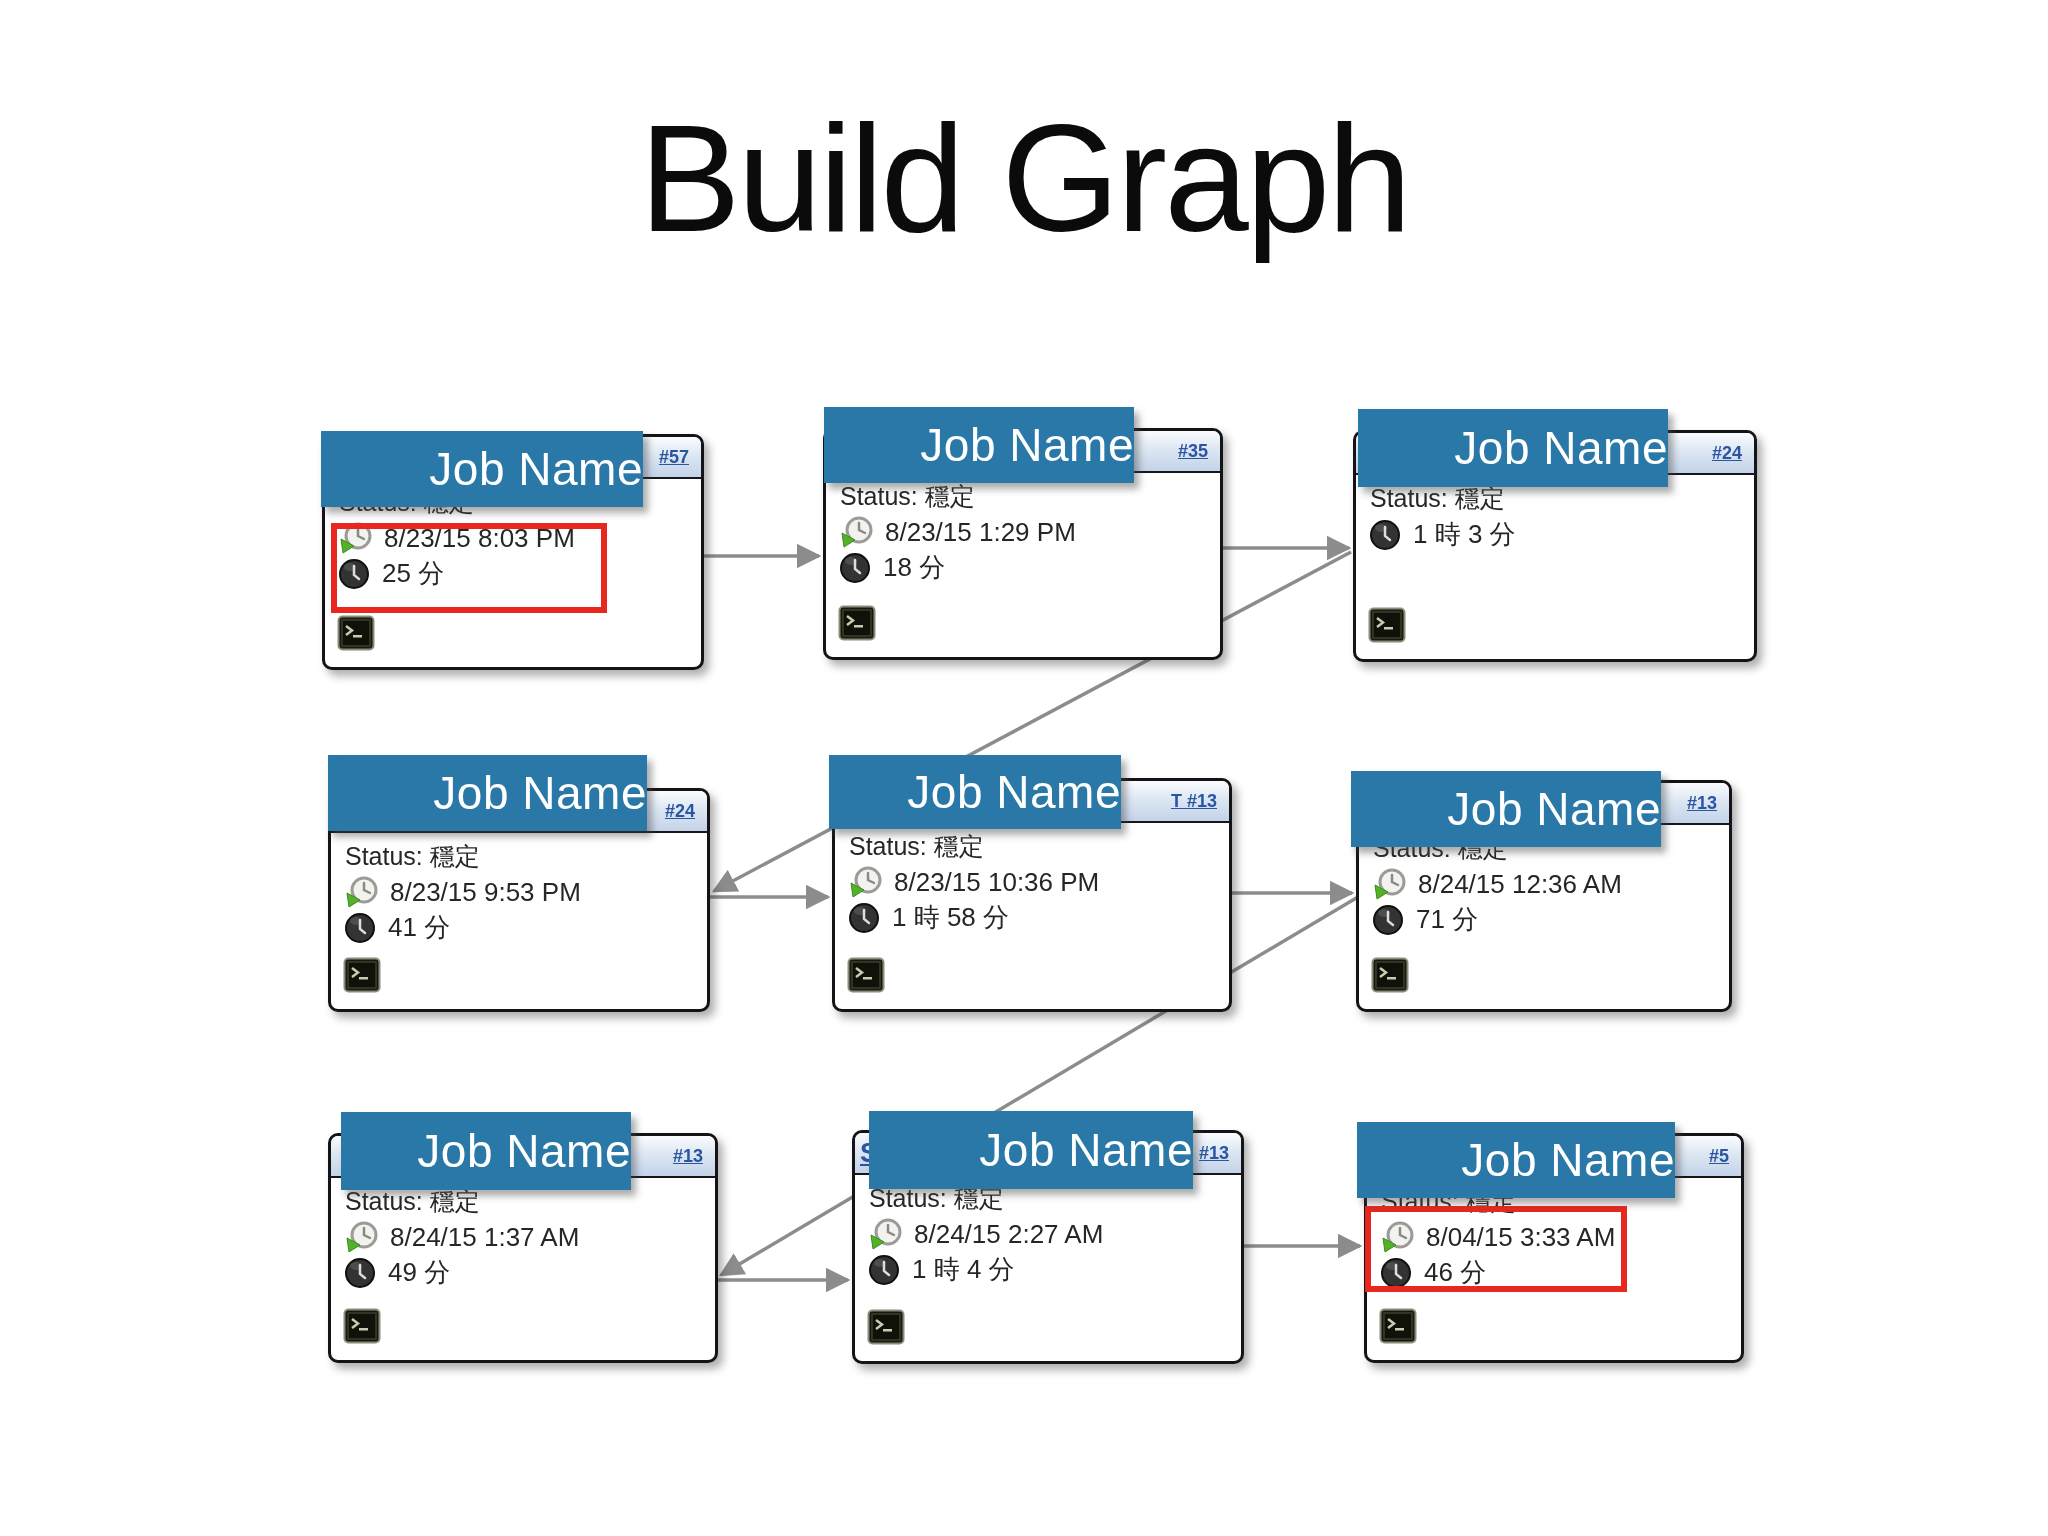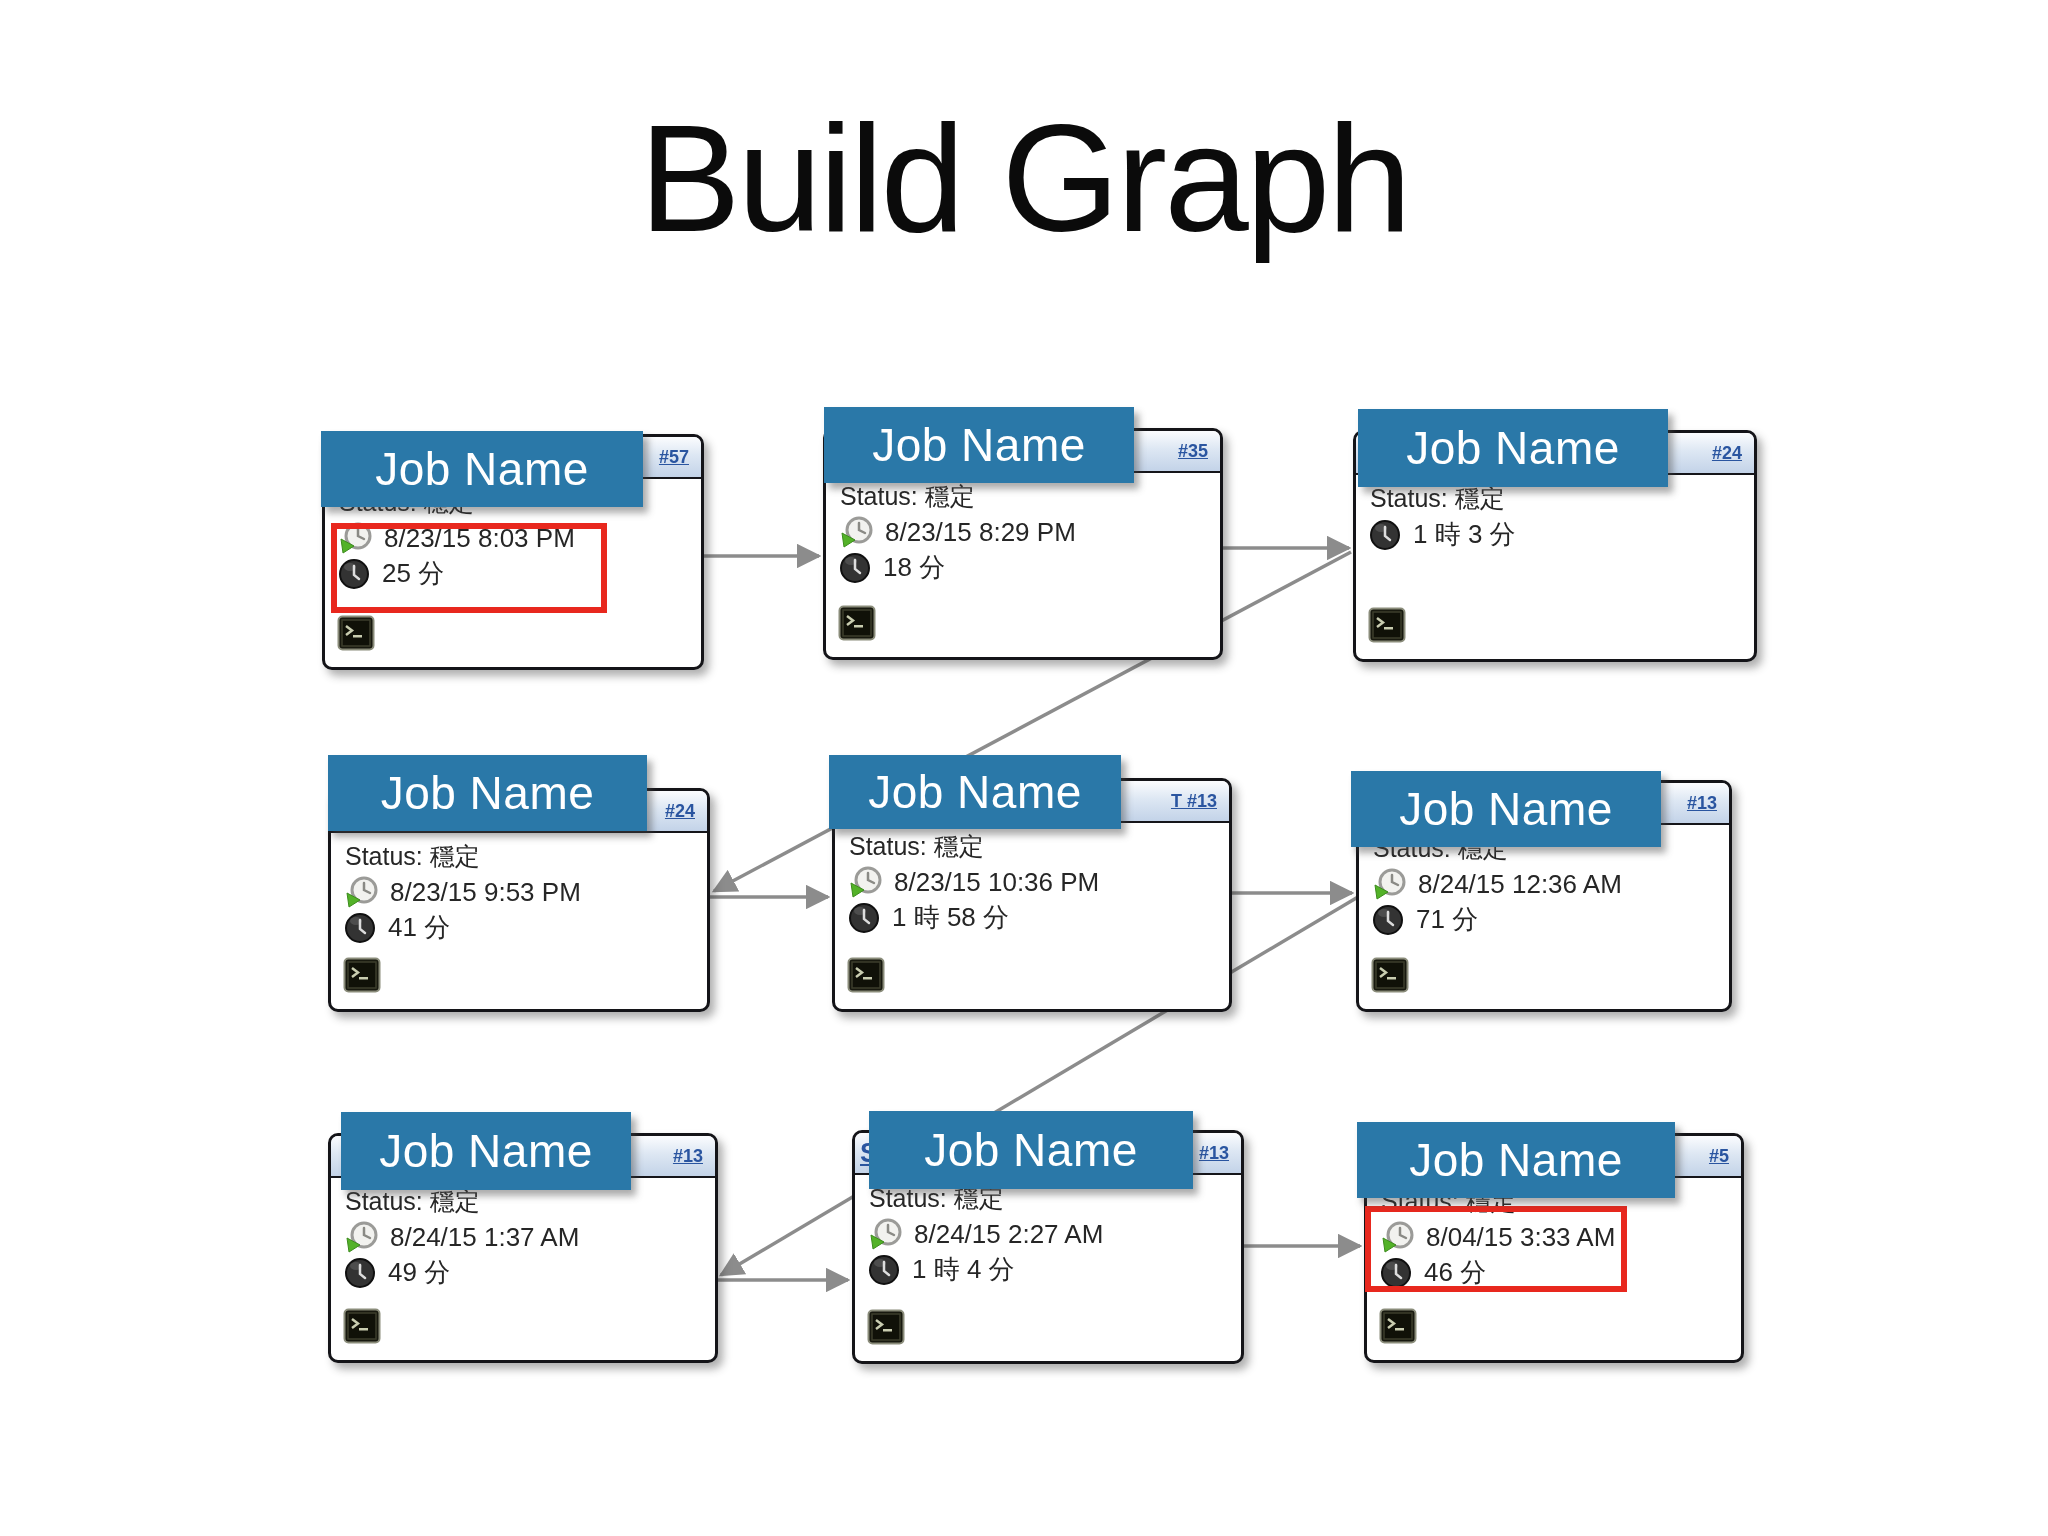--- a/index.html
+++ b/index.html
@@ -48,21 +48,21 @@
   .status{font-size:25px;color:#262626;margin:2px 0 2px 2px;}
   .line{display:flex;align-items:center;gap:11px;margin:1px 0;}
   .line .txt{font-size:26px;color:#262626;}
   .ic{display:inline-flex;flex:0 0 auto;}
   .console{position:absolute;left:12px;bottom:14px;cursor:pointer;display:inline-flex;}
 
   .overlay{
     position:absolute;z-index:6;
     background:var(--overlay-blue);
     box-shadow:5px 6px 7px rgba(70,70,70,.45);
-    display:flex;align-items:center;justify-content:center;
+    display:flex;align-items:center;justify-content:flex-end;
     color:#fff;font-size:46px;letter-spacing:0.5px;
   }
   .hl{
     position:absolute;z-index:5;
     border:6px solid var(--hl-red);
     background:transparent;pointer-events:none;
   }
 
   
   .c1{left:322px;top:434px;width:382px;height:236px}
@@ -158,21 +158,21 @@
     <div class="body">
       <div class="status">Status: 穩定</div>
       <div class="line">
         <span class="ic">
           <svg width="36" height="34" viewBox="0 0 36 34">
             <circle cx="21" cy="15" r="12" fill="#f2f2ef" stroke="#9b9b98" stroke-width="3"></circle>
             <path d="M21 8 L21 15 L27 18" stroke="#8a8a85" stroke-width="2.5" fill="none" stroke-linecap="round"></path>
             <path d="M4 18 L17 25 L6 32 Z" fill="#53b228" stroke="#3c8c1d" stroke-width="1"></path>
           </svg>
         </span>
-        <span class="txt">8/23/15 8:29 PM</span>
+        <span class="txt">8/23/15 1:29 PM</span>
       </div>
       <div class="line">
         <span class="ic">
           <svg width="34" height="34" viewBox="0 0 34 34">
             <circle cx="17" cy="17" r="14" fill="#333333" stroke="#101010" stroke-width="2"></circle>
             <ellipse cx="13" cy="10" rx="6" ry="4" fill="#585858" opacity="0.7"></ellipse>
             <path d="M17 9 L17 18 L22 22" stroke="#dddddd" stroke-width="2.5" fill="none" stroke-linecap="round"></path>
           </svg>
         </span>
         <span class="txt">18 分</span>

